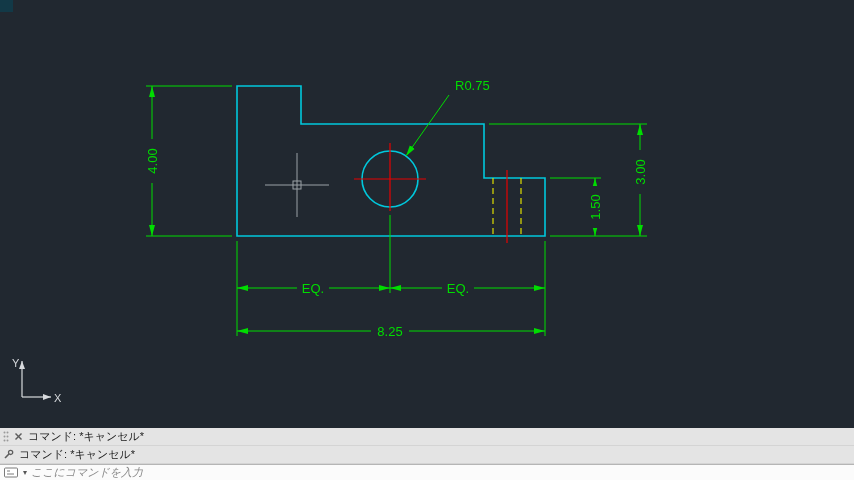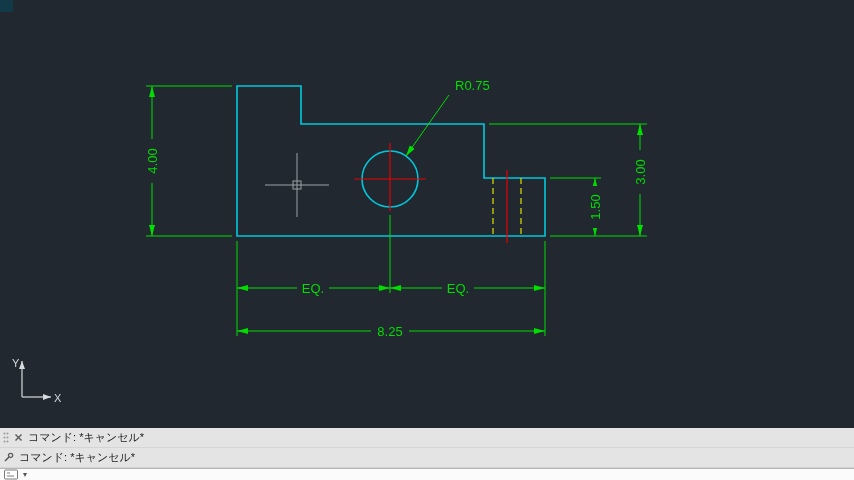--- a/index.html
+++ b/index.html
@@ -166,15 +166,16 @@
 
   <div class="input-row">
     <span class="mini">
       <svg width="15" height="11" viewBox="0 0 15 11">
         <rect x="0.5" y="1" width="13" height="9" rx="1" fill="#ffffff" stroke="#7a7a7a"></rect>
         <line x1="3" y1="4" x2="6" y2="4" stroke="#7a7a7a"></line>
         <line x1="3" y1="7" x2="10" y2="7" stroke="#7a7a7a"></line>
       </svg>
     </span>
     <span class="ddarrow">▾</span>
+    <span class="placeholder">ここにコマンドを入力</span>
   </div>
 
 </div>
 
 </body></html>

